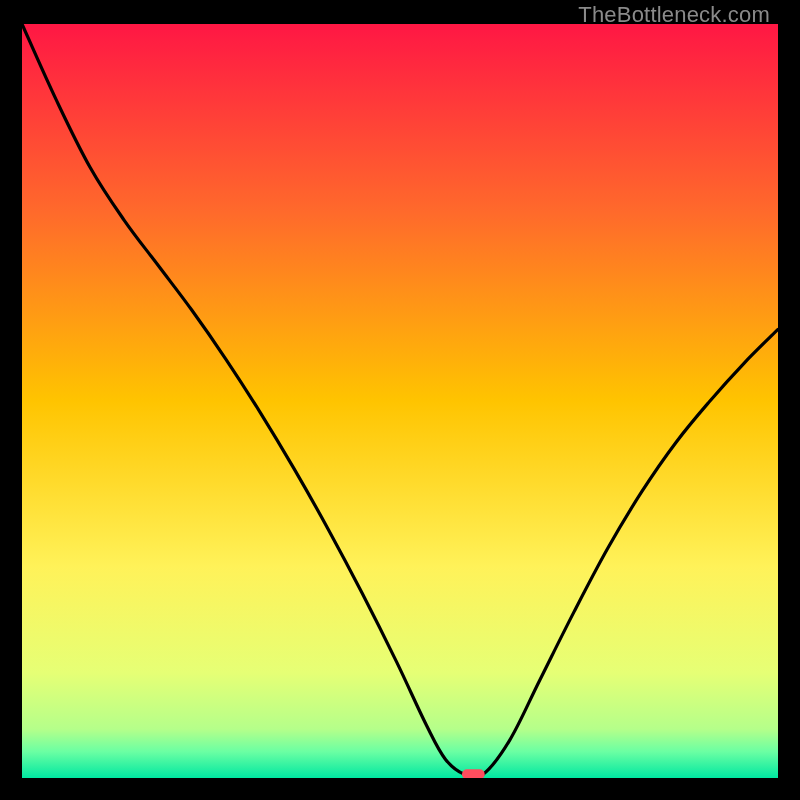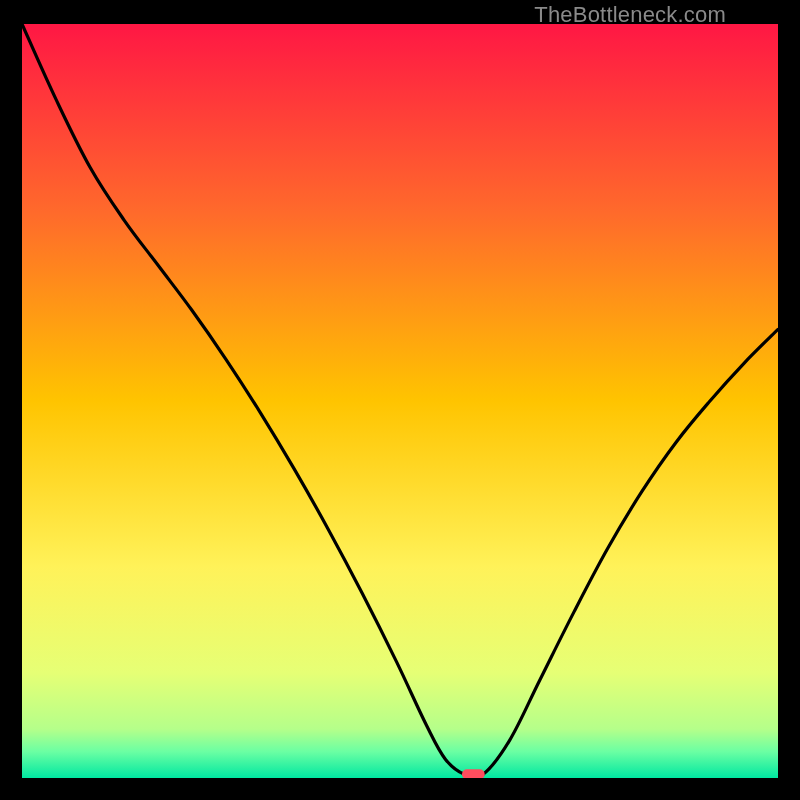--- a/index.html
+++ b/index.html
@@ -9,20 +9,21 @@
     height: 800px;
     background: #000;
     overflow: hidden;
     font-family: Arial, Helvetica, sans-serif;
   }
   .frame {
     position: relative;
     width: 732px;
     height: 800px;
     background: #000;
+    padding-left: 44px;
   }
   .watermark {
     position: absolute;
     top: 2px;
     right: 6px;
     color: #8a8a8a;
     font-size: 22px;
     font-weight: 500;
     letter-spacing: 0.2px;
     z-index: 10;

